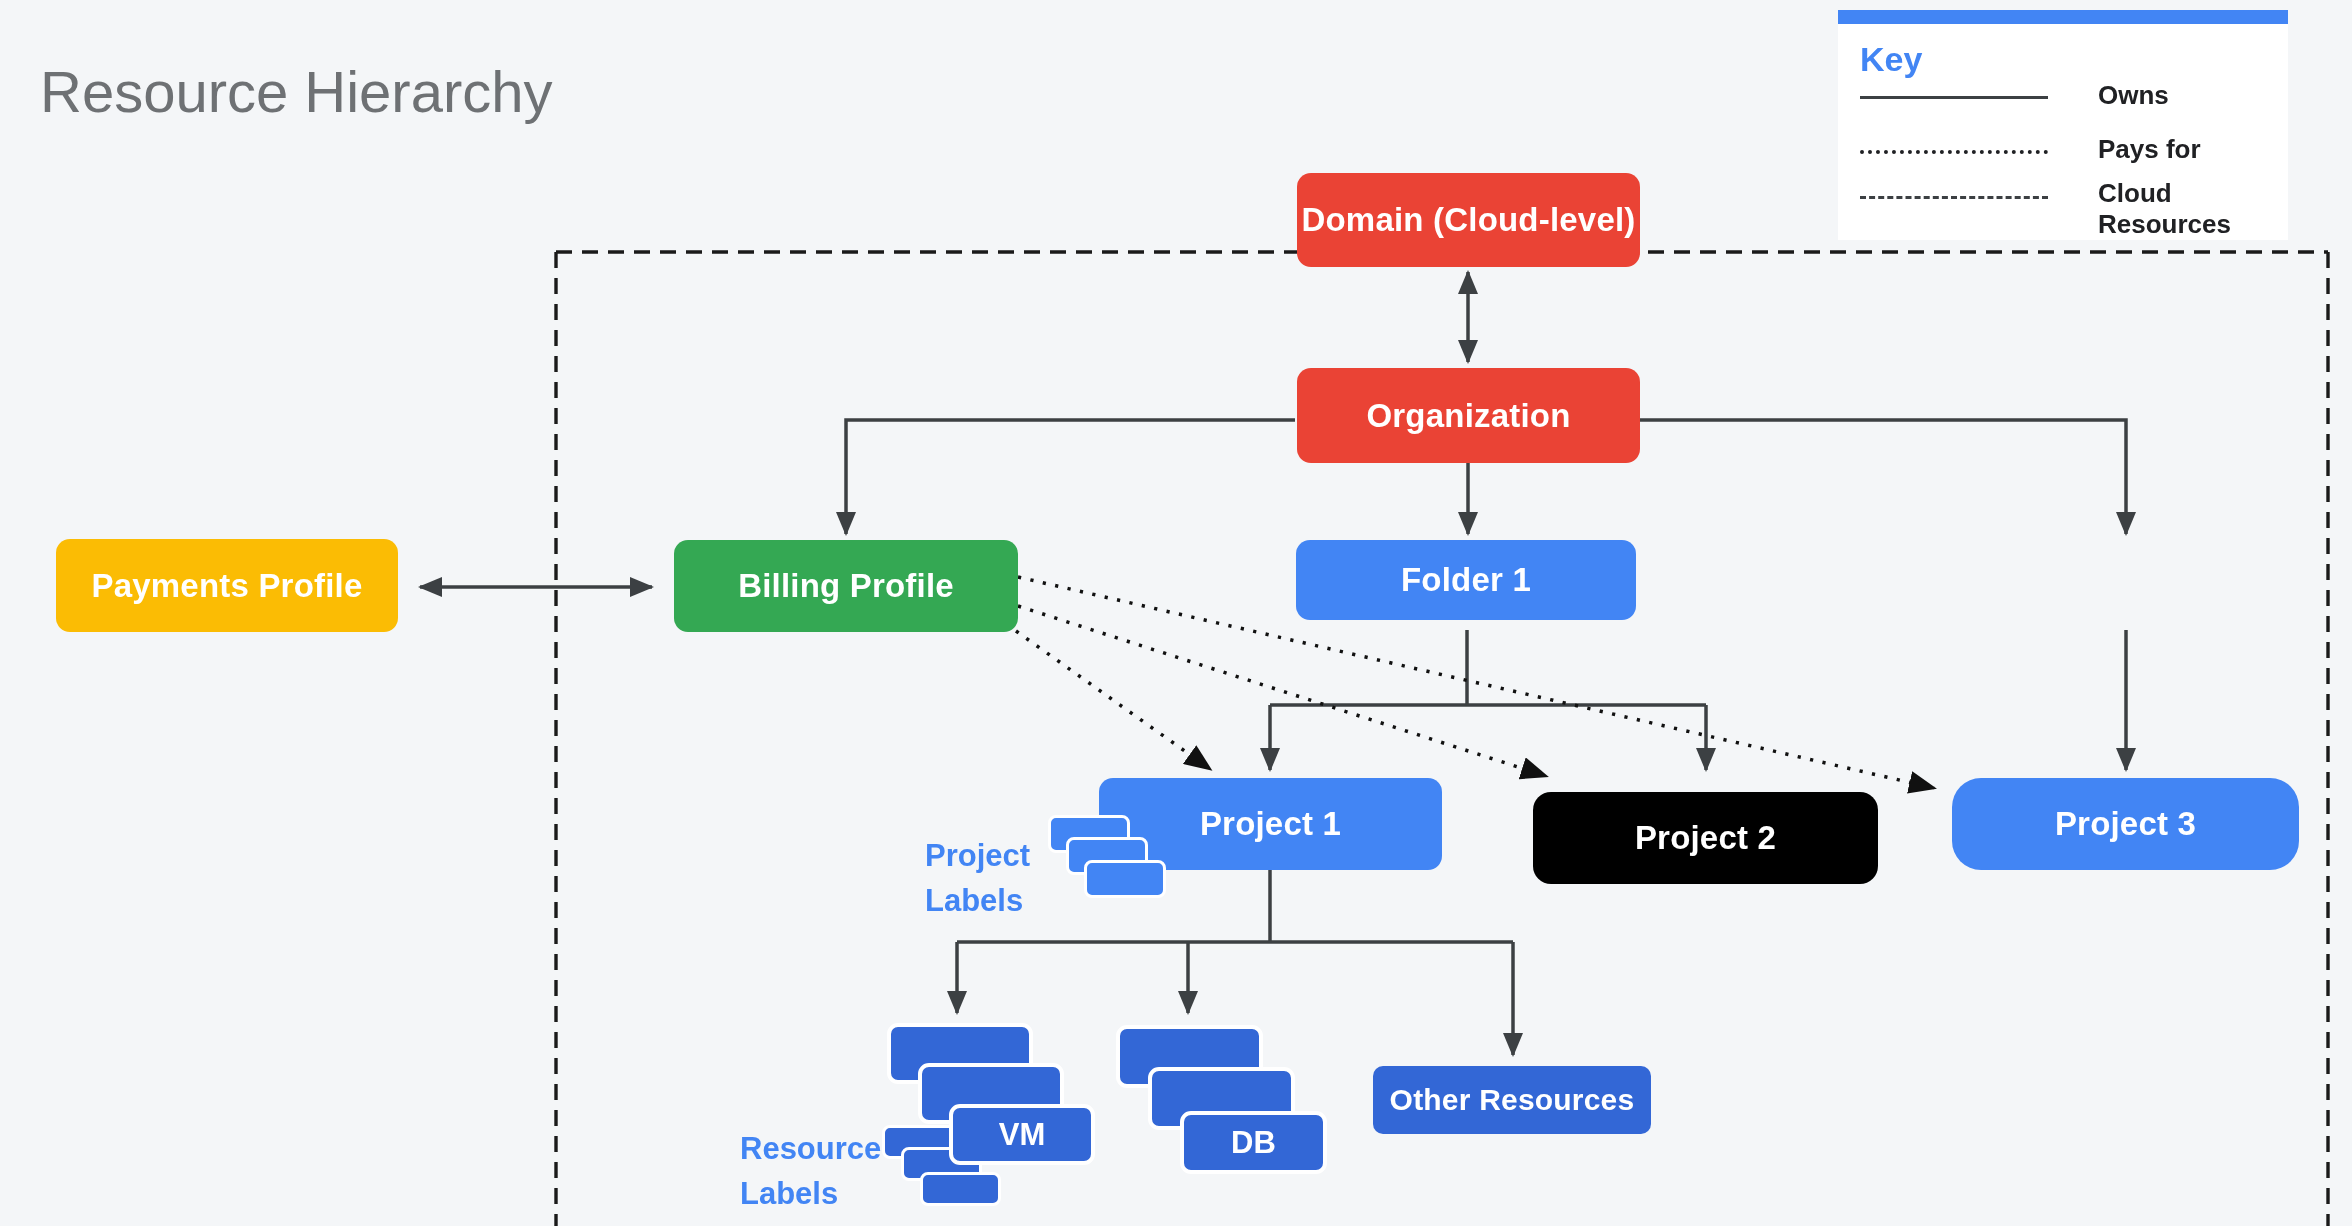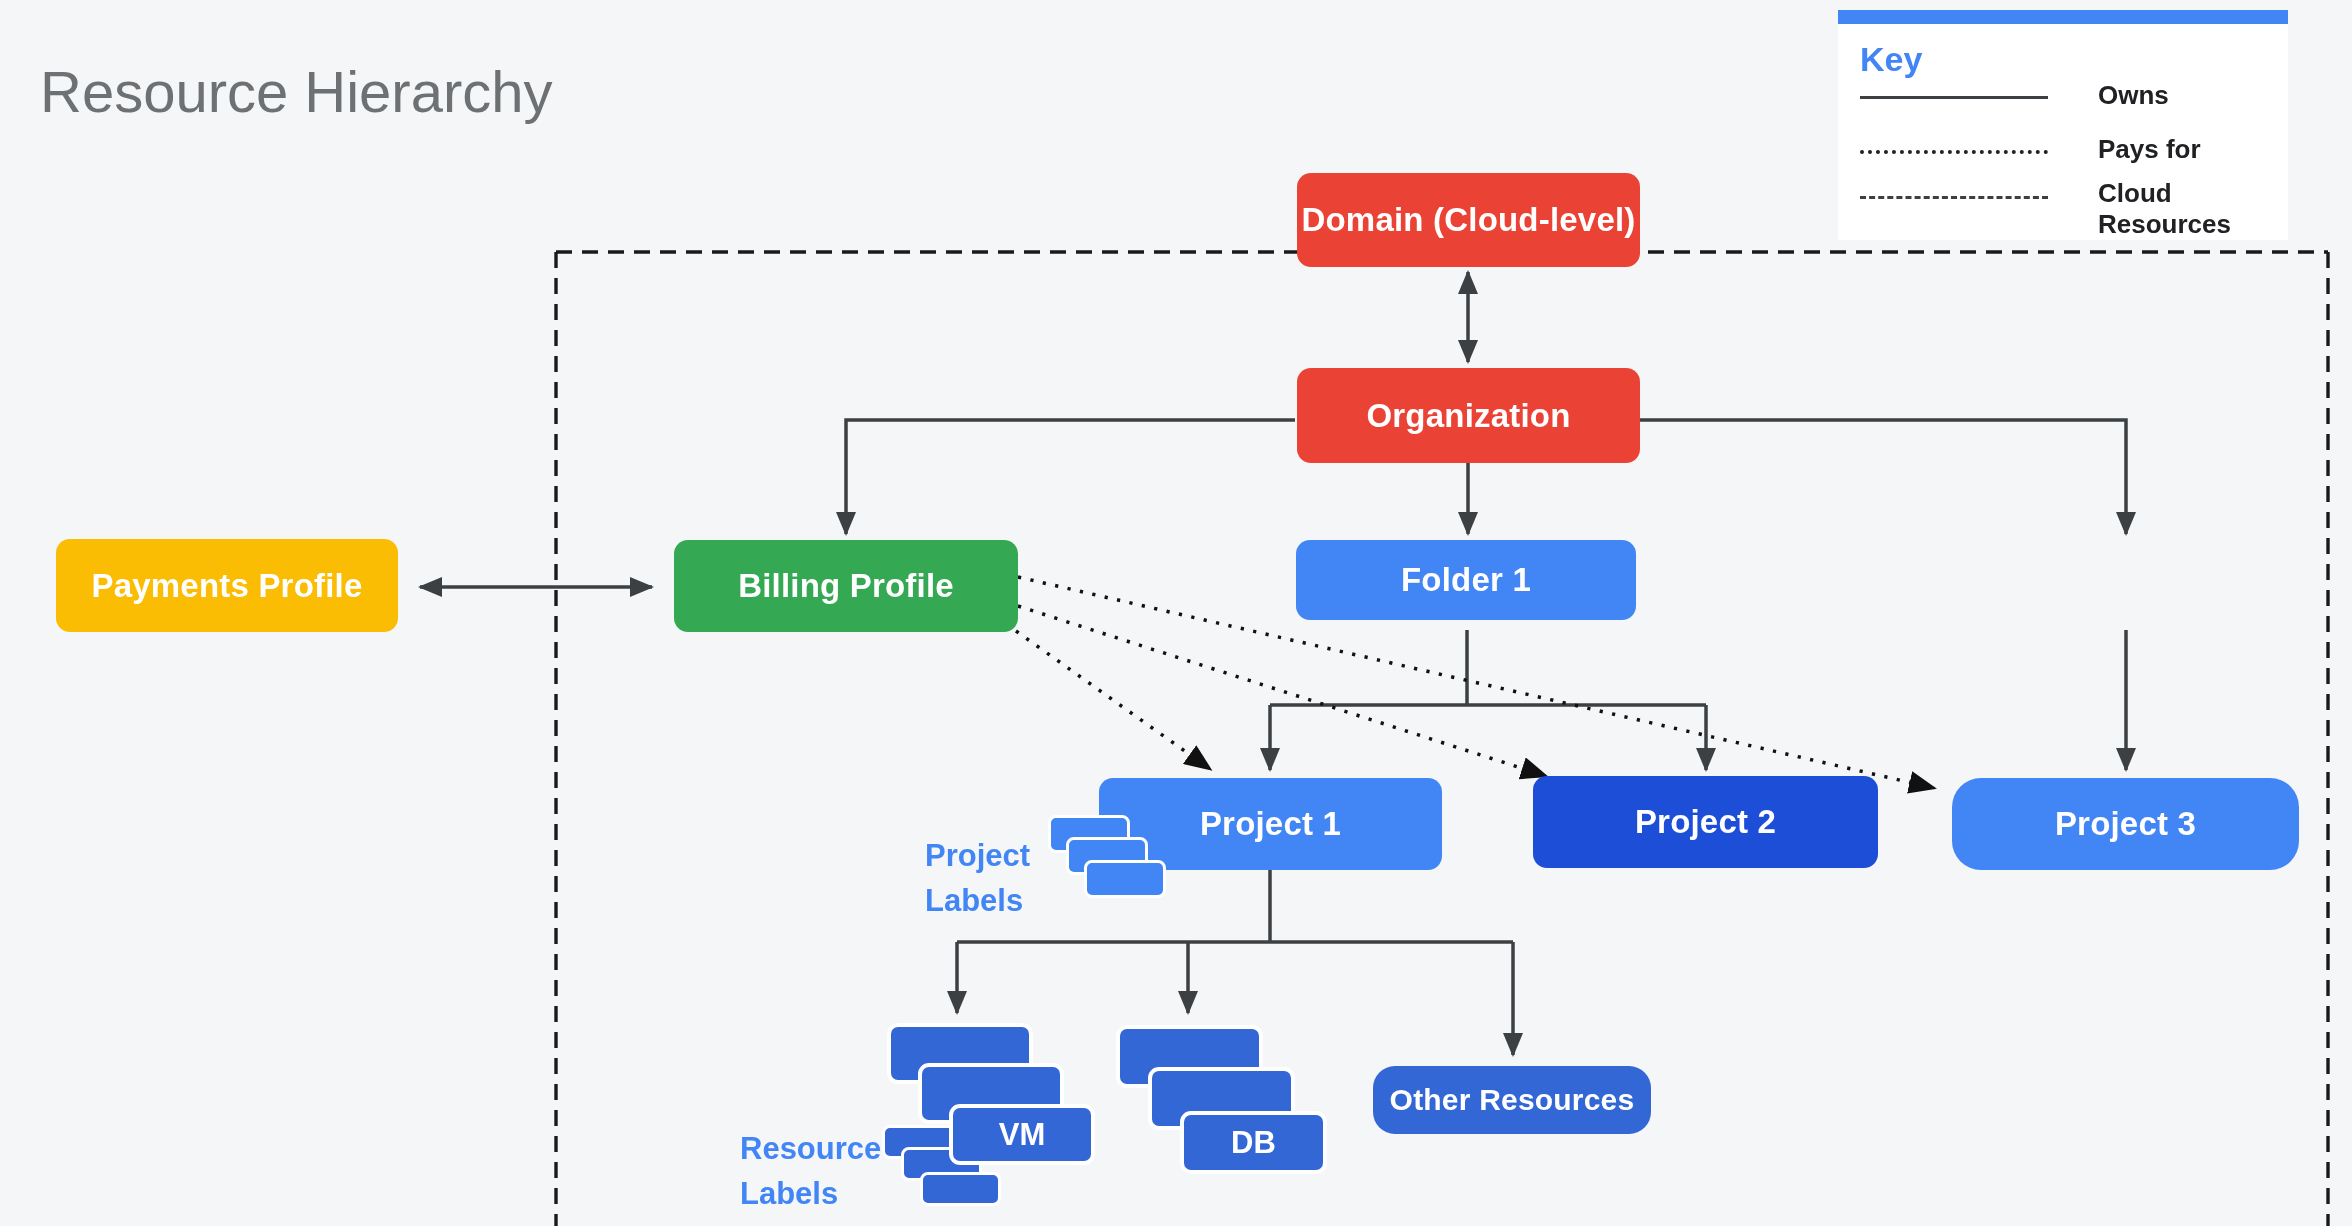--- a/index.html
+++ b/index.html
@@ -204,29 +204,29 @@
 
   <div class="node" style="left: 1296px; top: 540px; width: 340px; height: 80px; background: rgb(66, 133, 244);">
     <span>Folder 1</span>
   </div>
 
 
   <div class="node" style="left: 1099px; top: 778px; width: 343px; height: 92px; background: rgb(66, 133, 244);">
     <span>Project 1</span>
   </div>
 
-  <div class="node" style="left: 1533px; top: 776px; width: 345px; height: 92px; background: #1d4ed8;">
+  <div class="node" style="left: 1533px; top: 792px; width: 345px; height: 92px; background: #000000; border-radius: 18px;">
     <span>Project 2</span>
   </div>
 
   <div class="node" style="left: 1952px; top: 778px; width: 347px; height: 92px; background: rgb(66, 133, 244); border-radius: 29px;">
     <span>Project 3</span>
   </div>
 
-  <div class="node small-node" style="left: 1373px; top: 1066px; width: 278px; height: 68px; background: rgb(51, 103, 214); border-radius: 22px;">
+  <div class="node small-node" style="left: 1373px; top: 1066px; width: 278px; height: 68px; background: rgb(51, 103, 214);">
     <span>Other Resources</span>
   </div>
 
   <div class="card mini proj-blue" style="left:1048px;top:815px;width:82px;height:38px"></div>
   <div class="card mini proj-blue" style="left:1066px;top:837px;width:82px;height:38px"></div>
   <div class="card mini proj-blue" style="left:1084px;top:860px;width:82px;height:38px"></div>
 
   <div class="card mini" style="left:882px;top:1125px;width:81px;height:34px"></div>
   <div class="card mini" style="left:901px;top:1147px;width:81px;height:34px"></div>
   <div class="card mini" style="left:920px;top:1172px;width:81px;height:34px"></div>

